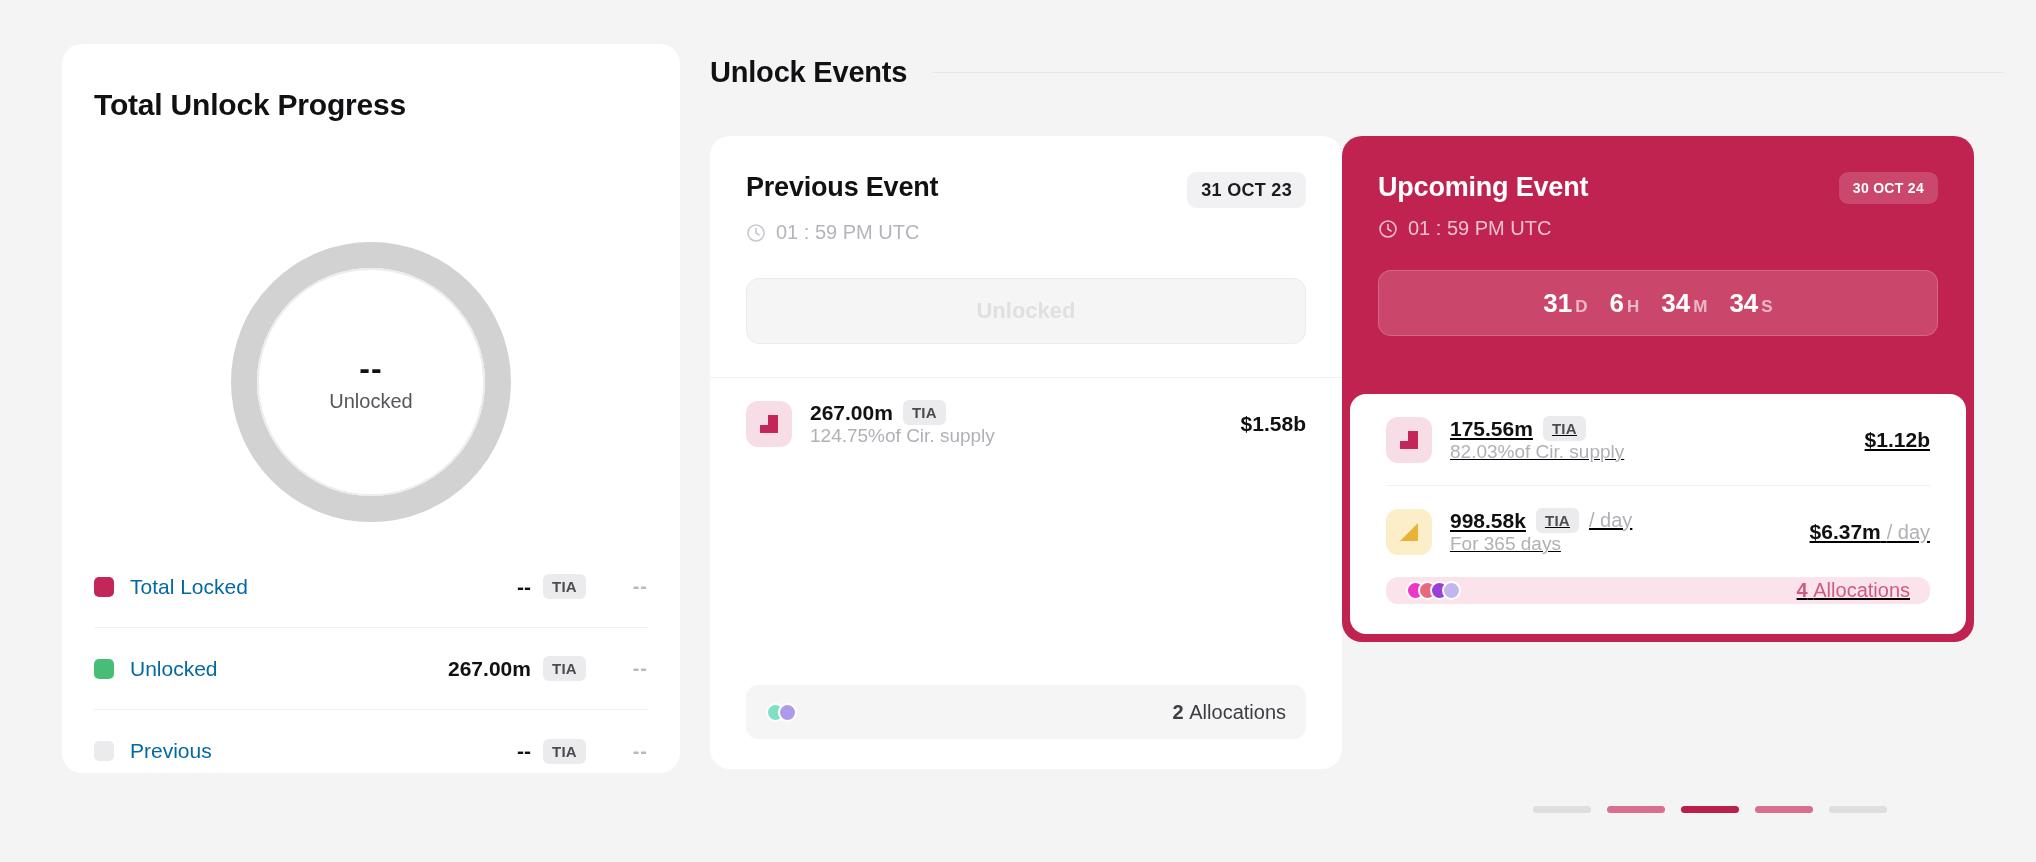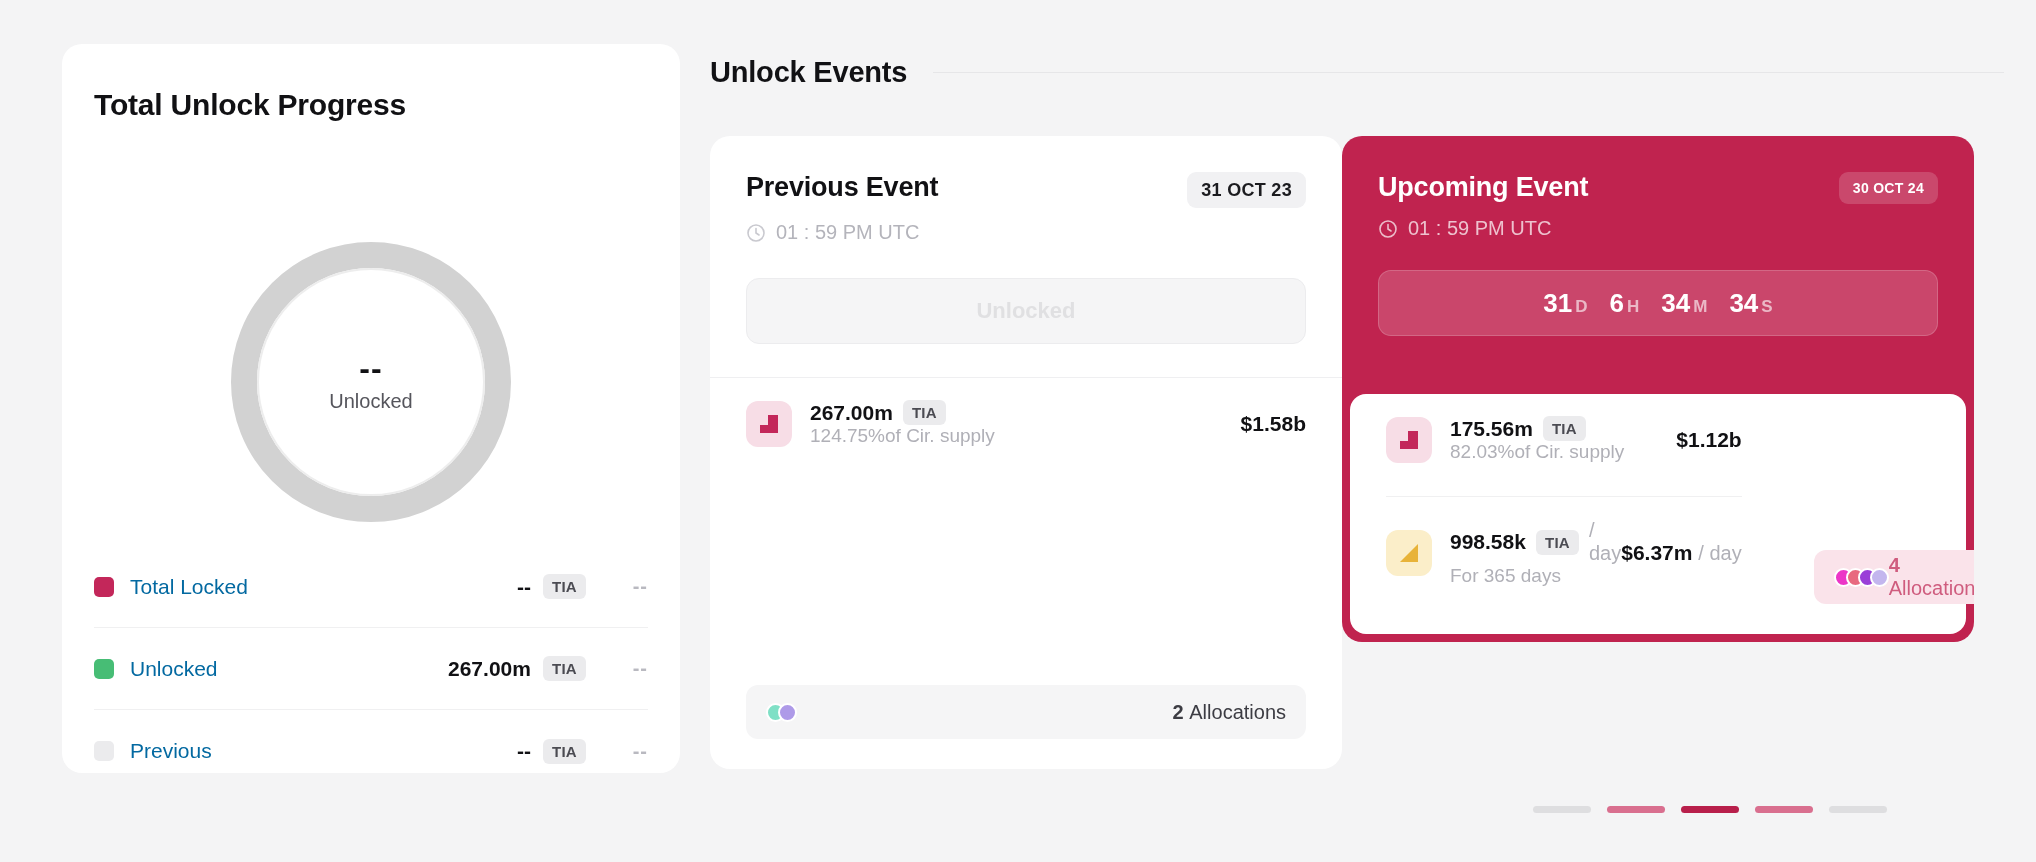--- a/index.html
+++ b/index.html
@@ -141,21 +141,21 @@
     font-size: 22px; font-weight: 700; color: #e0e0e2;
   }
   .card-divider { height: 1px; background: #efeff1; margin-top: 33px; }
 
   
   .detail-list { padding: 0 36px; }
   .detail-row {
     display: flex; align-items: center;
     padding: 22px 0;
   }
-  .detail-row + .detail-row { border-top: 1px solid #f0f0f1; margin-top: 11px; }
+  .detail-row + .detail-row { border-top: 1px solid #f0f0f1; }
   .detail-icon {
     width: 46px; height: 46px; border-radius: 12px;
     flex: 0 0 auto; margin-right: 18px;
     display: flex; align-items: center; justify-content: center;
   }
   .ic-cliff { background: #f7dde6; }
   .ic-linear { background: #fbeec9; }
   .detail-main { flex: 1 1 auto; min-width: 0; }
   .detail-line1 {
     display: flex; align-items: center; gap: 10px;
@@ -218,21 +218,21 @@
   }
   .cd-unit { color: #ffffff; font-size: 26px; font-weight: 700; }
   .cd-unit u {
     text-decoration: none; font-size: 17px; font-weight: 700;
     color: rgba(255,255,255,0.62); margin-left: 3px;
   }
   .next-body {
     position: absolute; left: 8px; right: 8px; bottom: 8px;
     top: 258px;
     background: #ffffff; border-radius: 16px;
-    display: flex; flex-direction: row;
+    display: flex; flex-direction: column; text-decoration: underline;
   }
   .alloc-bar-pink {
     background: #fae3ea;
   }
   .alloc-bar-pink .alloc-count { color: #cf5c7e; }
 
   
   .pager {
     position: absolute; left: 1533px; top: 806px;
     display: flex; gap: 16px;

